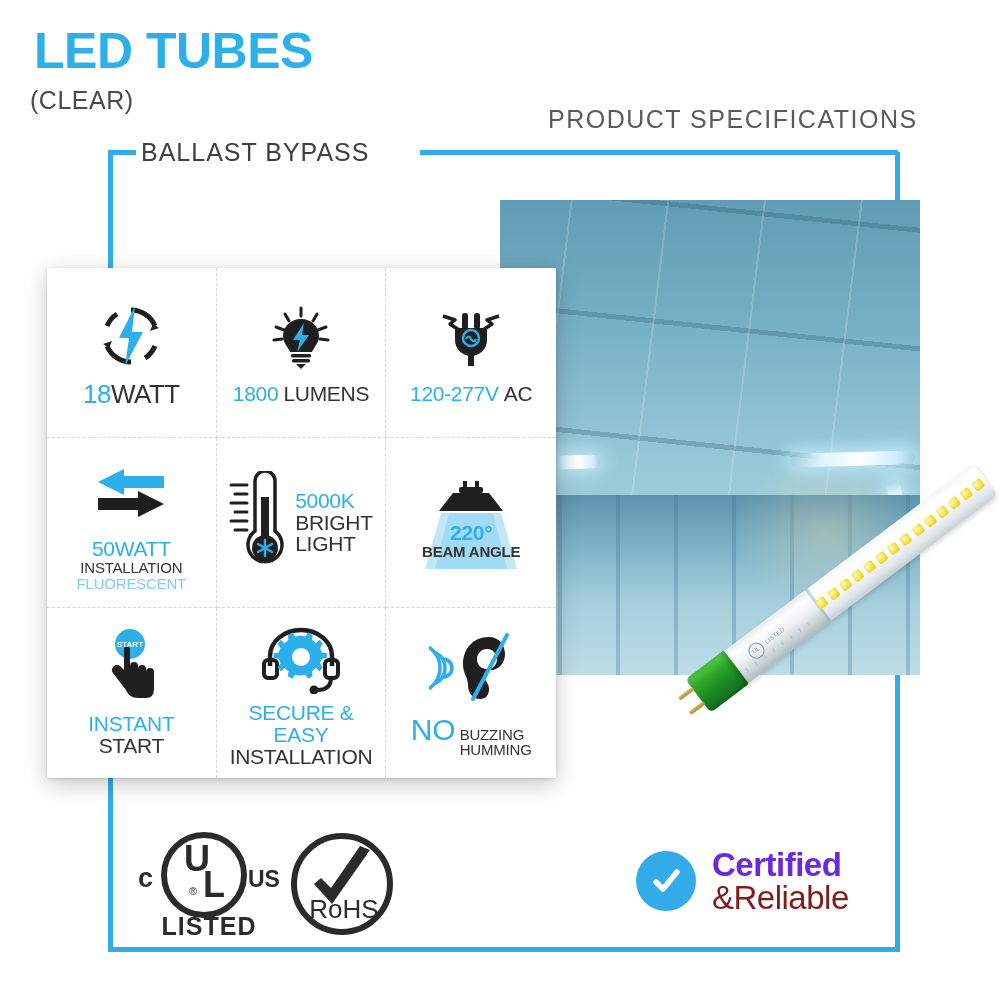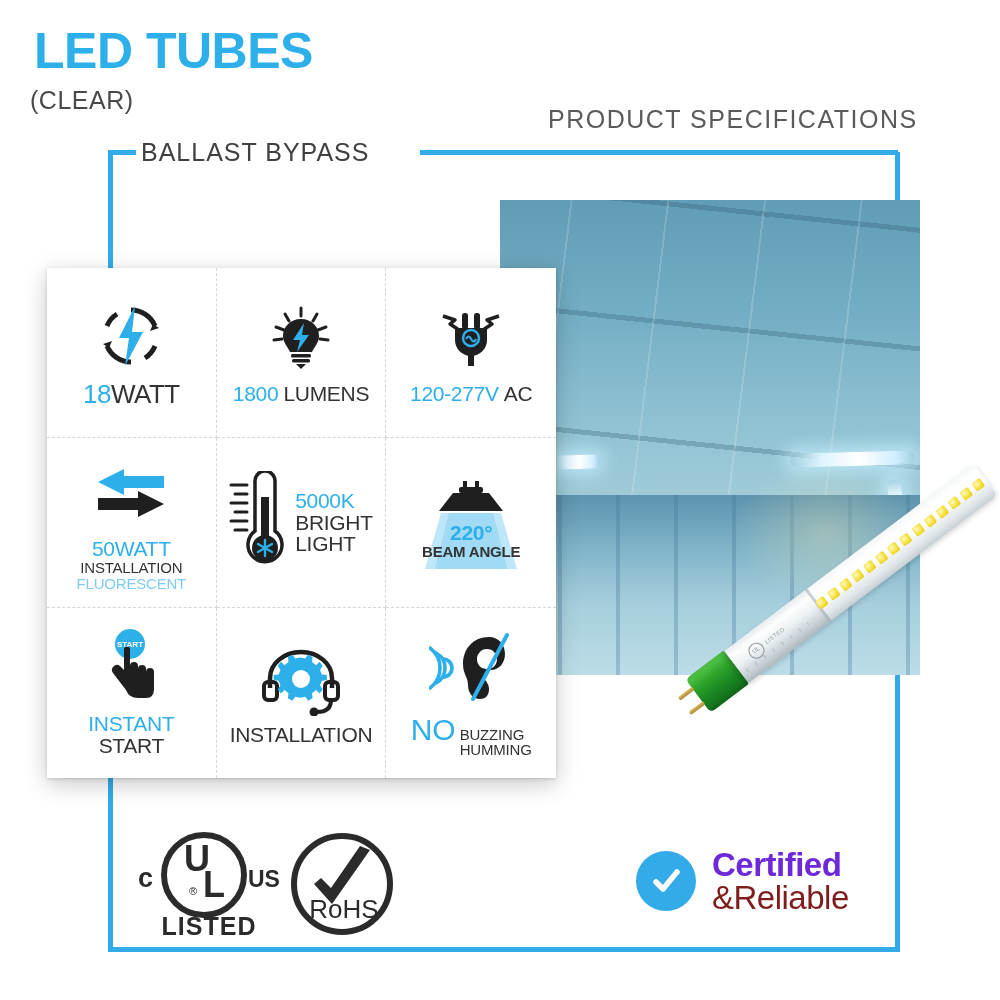--- a/index.html
+++ b/index.html
@@ -386,20 +386,21 @@
             <rect x="67" y="40" width="13" height="18" rx="4" fill="none" stroke="#1f1f1f" stroke-width="4"></rect>
             <path d="M73 58 q0 12 -14 12" fill="none" stroke="#1f1f1f" stroke-width="4"></path>
             <circle cx="56" cy="70" r="4.5" fill="#1f1f1f"></circle>
             <g fill="#2DAFEA">
               <path d="M43 14 l5.4 1.1 3.2 -4.4 4.8 2.8 -0.6 5.4 4.3 3.4 3.9 -3.8 3.4 4.3 -2.9 4.6 2 5.1 5.4 0.5 0 5.5 -5.4 0.6 -2 5.1 2.9 4.6 -3.4 4.3 -3.9 -3.8 -4.3 3.4 0.6 5.4 -4.8 2.8 -3.2 -4.4 -5.4 1.1 -5.4 -1.1 -3.2 4.4 -4.8 -2.8 0.6 -5.4 -4.3 -3.4 -3.9 3.8 -3.4 -4.3 2.9 -4.6 -2 -5.1 -5.4 -0.6 0 -5.5 5.4 -0.5 2 -5.1 -2.9 -4.6 3.4 -4.3 3.9 3.8 4.3 -3.4 -0.6 -5.4 4.8 -2.8 3.2 4.4 z" transform="translate(-1,-1) scale(0.92) translate(4,4)"></path>
             </g>
             <circle cx="43" cy="37" r="9" fill="#ffffff"></circle>
           </svg>
         </div>
         <div class="lbl">
+          <div class="t-mid blue">SECURE &amp; EASY</div>
           <div class="t-mid dark">INSTALLATION</div>
         </div>
       </div>
 
       <div class="cell">
         <div class="ic">
           <svg width="84" height="72" viewBox="0 0 84 72">
             <g fill="none" stroke="#2DAFEA" stroke-width="3.6" stroke-linecap="round">
               <path d="M14 26 a9 9 0 0 1 0 18"></path>
               <path d="M7  20 a17 17 0 0 1 0 30"></path>

